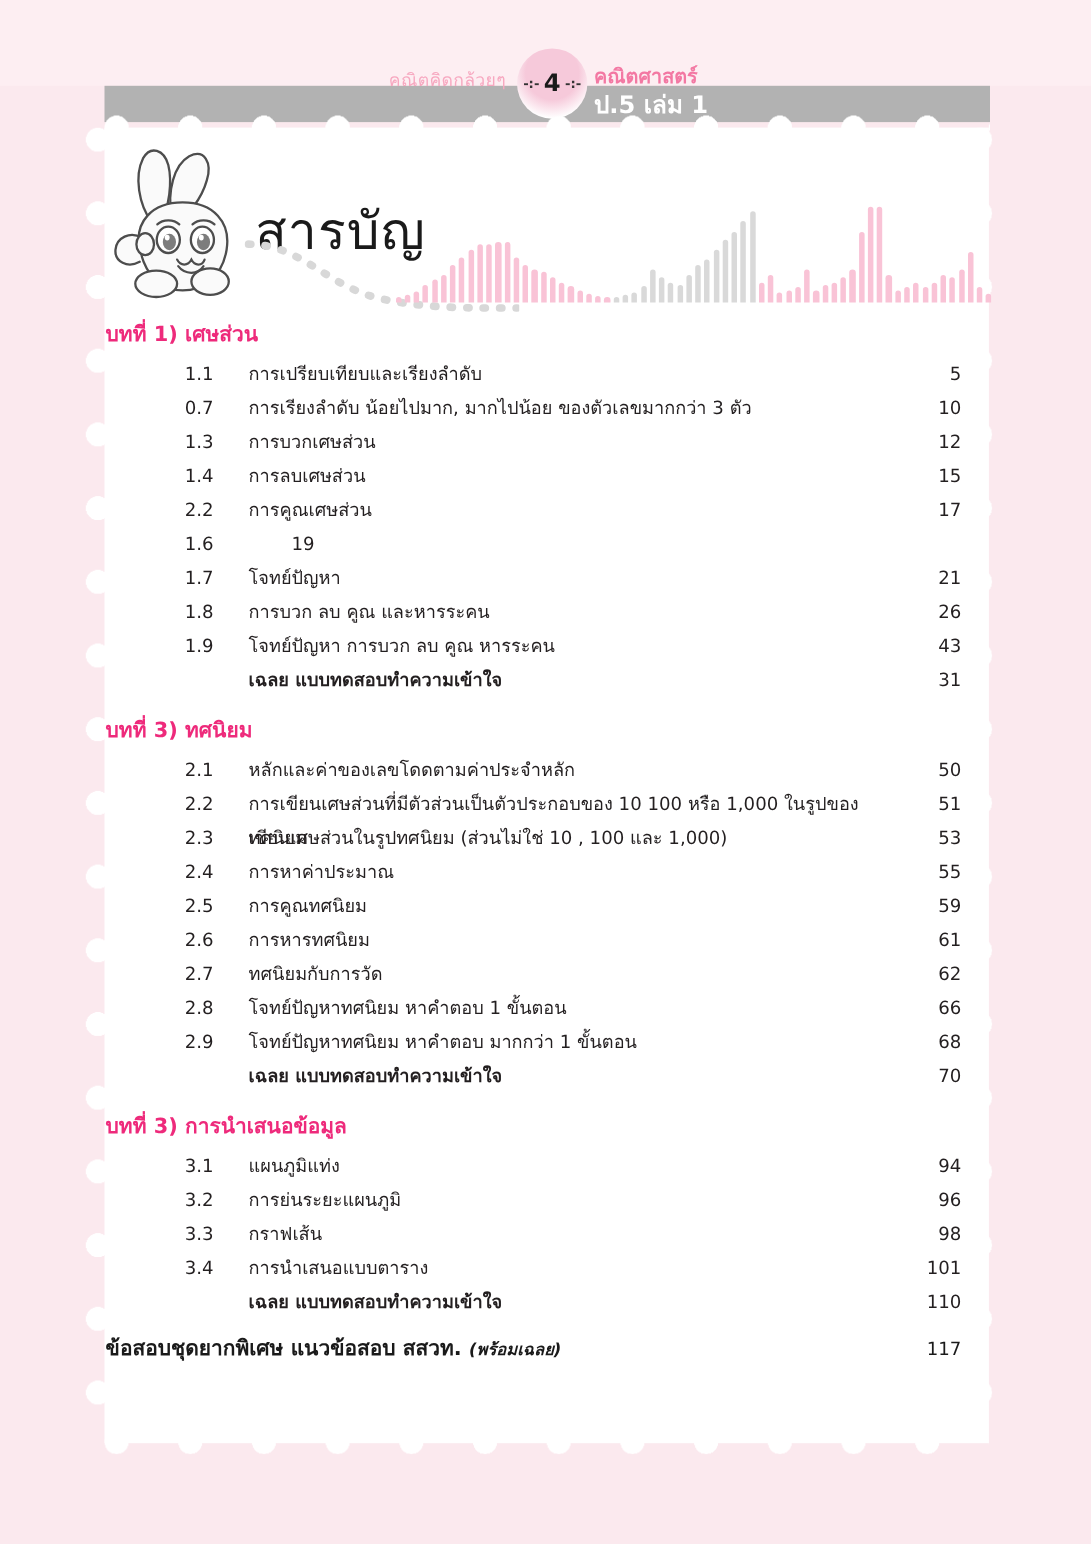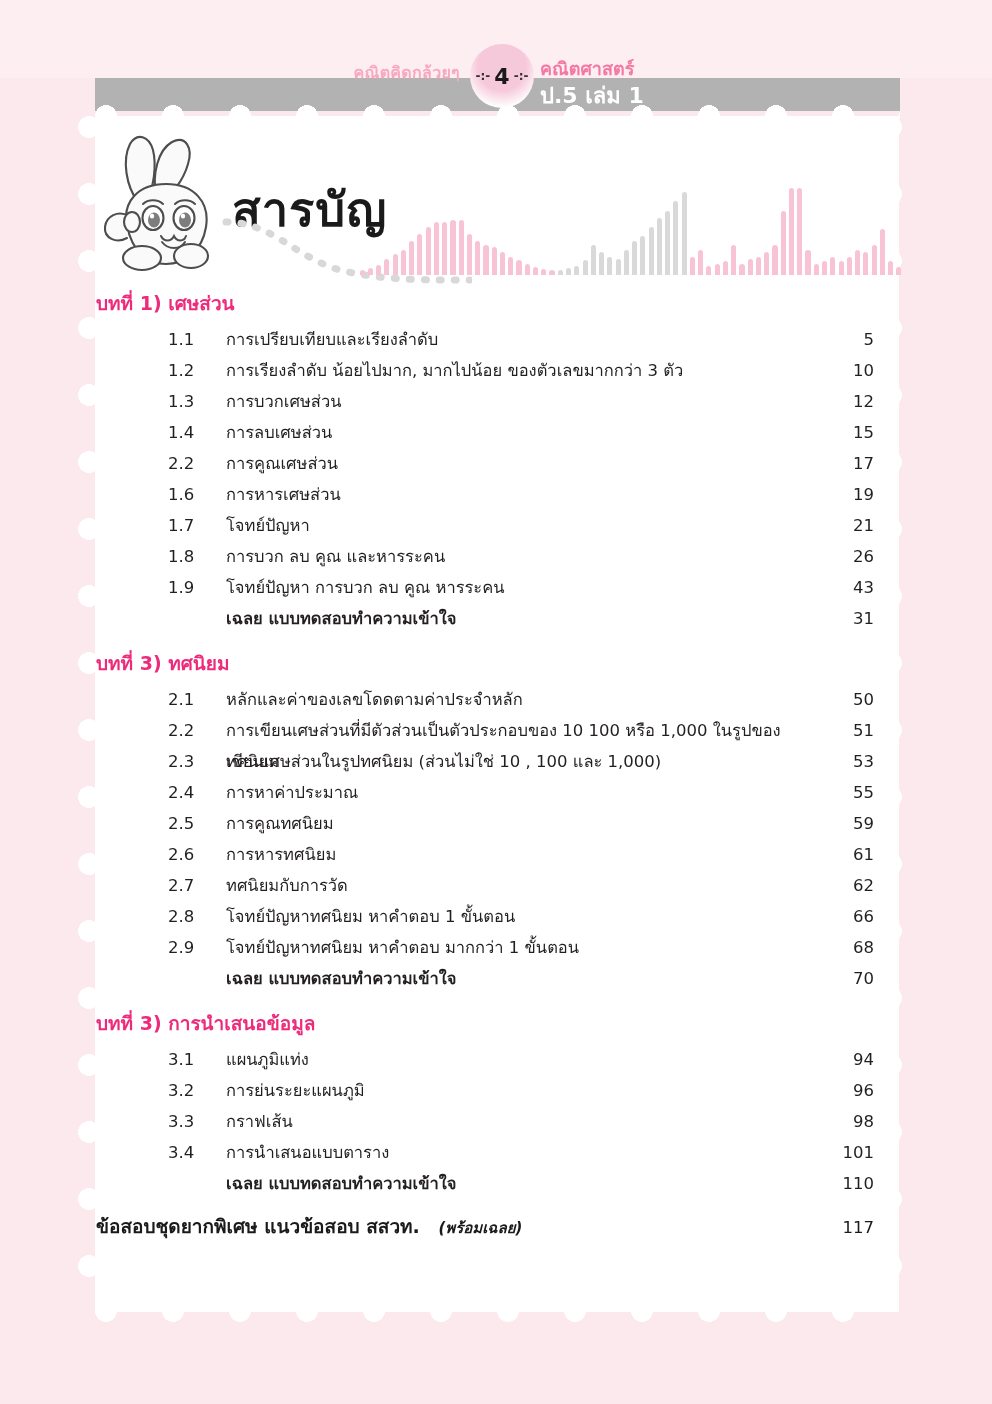--- a/index.html
+++ b/index.html
@@ -23,21 +23,21 @@
   .gray-bar-scallop{
     position:absolute;left:95px;top:105px;width:805px;height:18px;
     background:
       radial-gradient(circle 11px at 11px 11px, #ffffff 98%, transparent 100%);
     background-size:67px 22px;
     background-repeat:repeat-x;
   }
 
   .hdr-left{
     position:absolute;right:532px;top:60px;
-    font-size:16px;font-weight:bold;color:#f7a8c0;
+    font-size:16px;font-weight:normal;color:#f7a8c0;
     letter-spacing:.3px;white-space:nowrap;
   }
   .hdr-circle{
     position:absolute;left:470px;top:44px;width:64px;height:64px;
     border-radius:50%;
     background:radial-gradient(circle at 50% 35%, #f6c9da 0%, #f6c9da 46%, #ffffff 78%);
   }
   .hdr-pagenum{
     position:absolute;left:470px;top:44px;width:64px;height:64px;
     display:flex;align-items:center;justify-content:center;
@@ -82,21 +82,21 @@
     background-image:radial-gradient(circle 11px at 9px 11px,#fff 98%,transparent 100%);
     background-size:22px 67px;background-repeat:repeat-y;
   }
 
   
   .bunny{position:absolute;left:96px;top:130px;width:150px;height:150px;}
 
   
   .toc-title{
     position:absolute;left:232px;top:172px;
-    font-size:47px;font-weight:bold;color:#1a1a1a;
+    font-size:47px;font-weight:normal;color:#1a1a1a;
     letter-spacing:1px;
   }
 
   
   .swoosh{position:absolute;left:222px;top:214px;width:250px;height:72px;}
 
   
   .barchart{
     position:absolute;left:358px;top:160px;width:545px;height:115px;
   }
@@ -128,21 +128,21 @@
     flex:0 0 60px;text-align:right;padding-right:22px;
   }
   .entry.answer .num{visibility:hidden;}
   .entry.answer .lbl{font-weight:bold;}
   .final{
     display:flex;align-items:baseline;
     font-size:19px;color:#1a1a1a;font-weight:bold;
     height:38px;line-height:38px;margin-top:8px;
   }
   .final .lbl{flex:1 1 auto;padding-left:0px;}
-  .final .lbl .paren{font-weight:bold;font-style:italic;font-size:15px;margin-left:12px;}
+  .final .lbl .paren{font-weight:bold;font-style:italic;font-size:15px;}
   .final .pg{flex:0 0 60px;text-align:right;padding-right:22px;font-weight:normal;font-size:16.5px;}
 </style>
 </head>
 <body>
 
 <div class="top-band"></div>
 <div class="gray-bar"></div>
 <div class="gray-bar-scallop"></div>
 
 <div class="hdr-left">คณิตคิดกล้วยๆ</div>
@@ -278,21 +278,21 @@
   <div class="chapter-block">
     <div class="chapter-head first">บทที่ 1) เศษส่วน</div>
     <div class="chapter-entries">
   <div class="entry">
     <span class="num">1.1</span>
     <span class="lbl">การเปรียบเทียบและเรียงลำดับ</span>
     <span class="pg">5</span>
   </div>
 
   <div class="entry">
-    <span class="num">1.2</span>
+    <span class="num">0.7</span>
     <span class="lbl">การเรียงลำดับ น้อยไปมาก, มากไปน้อย ของตัวเลขมากกว่า 3 ตัว</span>
     <span class="pg">10</span>
   </div>
 
   <div class="entry">
     <span class="num">1.3</span>
     <span class="lbl">การบวกเศษส่วน</span>
     <span class="pg">12</span>
   </div>
 
@@ -303,21 +303,20 @@
   </div>
 
   <div class="entry">
     <span class="num">2.2</span>
     <span class="lbl">การคูณเศษส่วน</span>
     <span class="pg">17</span>
   </div>
 
   <div class="entry">
     <span class="num">1.6</span>
-    <span class="lbl">การหารเศษส่วน</span>
     <span class="pg">19</span>
   </div>
 
   <div class="entry">
     <span class="num">1.7</span>
     <span class="lbl">โจทย์ปัญหา</span>
     <span class="pg">21</span>
   </div>
 
   <div class="entry">

